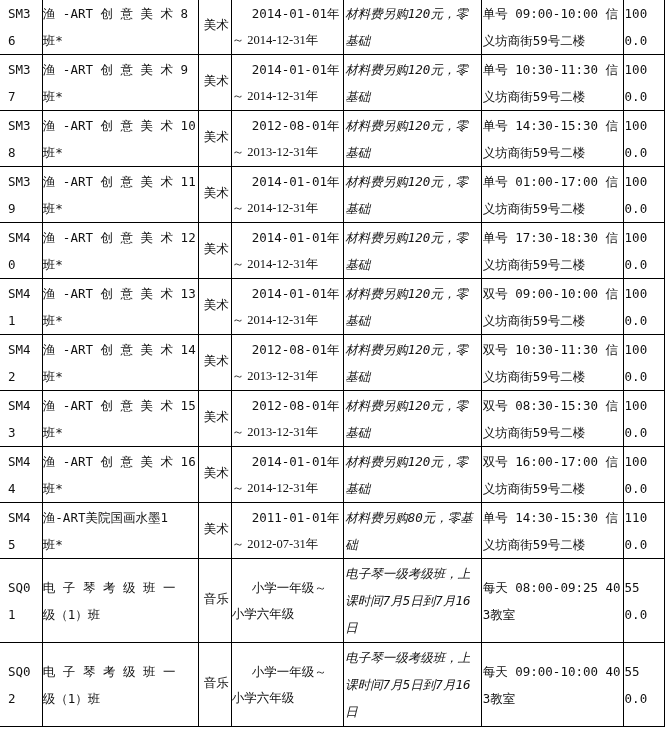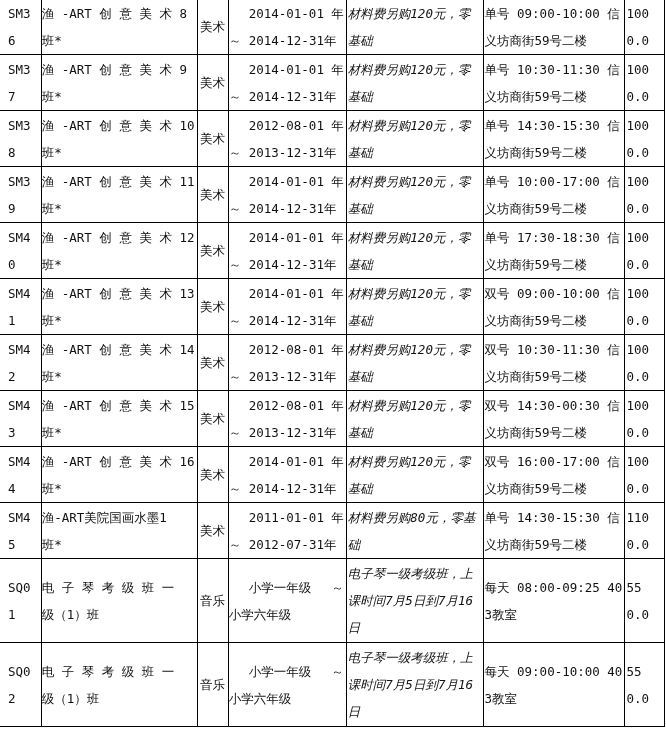--- a/index.html
+++ b/index.html
@@ -4,28 +4,28 @@
 <style>
   html, body { margin: 0; padding: 0; background: #ffffff; }
   body { width: 666px; height: 729px; overflow: hidden; position: relative;
          font-family: "DejaVu Sans Mono", "Liberation Mono", monospace; font-size: 12.5px; color: #111; }
   table { border-collapse: collapse; position: absolute; left: -1px; top: -2px; table-layout: fixed; }
   td { border: 1px solid #000; padding: 0 2px; vertical-align: middle; line-height: 27px; overflow: hidden; }
   tr.r { height: 56px; }
   tr.r2 { height: 84px; }
   .c0 { width: 36px; padding-left: 8px; }
   .c1 { width: 133px; padding-left: 0; letter-spacing: 0px; }
-  .c2 { width: 35px; text-align: center; }
+  .c2 { width: 35px; text-align: right; font-family: Liberation Mono, monospace; }
   .c3 { width: 120px; padding-left: 0; }
   .c4 { width: 136px; padding-left: 1px; font-style: italic; }
   .c5 { width: 136px; padding-left: 1px; margin-left: 40px; }
   .c6 { width: 44px; padding-left: 1px; }
   .line { display: block; white-space: nowrap; }
-  .date1 { display: flex; justify-content: space-between; padding-left: 20px; }
-  .date2 { display: block; white-space: nowrap; }
+  .date1 { display: flex; padding-left: 20px; }
+  .date2 { display: block; white-space: nowrap; font-family: Liberation Serif, serif; }
 </style>
 </head>
 <body>
 
 <table>
   <tbody id="tbody">
       <tr class="r">
         <td class="c0">
           <span class="line">SM3</span>
           <span class="line">6</span>
@@ -130,21 +130,21 @@
             <span>2014-01-01</span>
             <span>年</span>
           </span>
           <span class="date2">～ 2014-12-31年</span>
         </td>
         <td class="c4">
           <span class="line">材料费另购120元，零</span>
           <span class="line">基础</span>
         </td>
         <td class="c5">
-          <span class="line">单号  10:00-17:00 信</span>
+          <span class="line">单号  01:00-17:00 信</span>
           <span class="line">义坊商街59号二楼</span>
         </td>
         <td class="c6">
           <span class="line">100</span>
           <span class="line">0.0</span>
         </td>
       </tr>
       <tr class="r">
         <td class="c0">
           <span class="line">SM4</span>
@@ -250,21 +250,21 @@
             <span>2012-08-01</span>
             <span>年</span>
           </span>
           <span class="date2">～ 2013-12-31年</span>
         </td>
         <td class="c4">
           <span class="line">材料费另购120元，零</span>
           <span class="line">基础</span>
         </td>
         <td class="c5">
-          <span class="line">双号  14:30-00:30 信</span>
+          <span class="line">双号  08:30-15:30 信</span>
           <span class="line">义坊商街59号二楼</span>
         </td>
         <td class="c6">
           <span class="line">100</span>
           <span class="line">0.0</span>
         </td>
       </tr>
       <tr class="r">
         <td class="c0">
           <span class="line">SM4</span>

